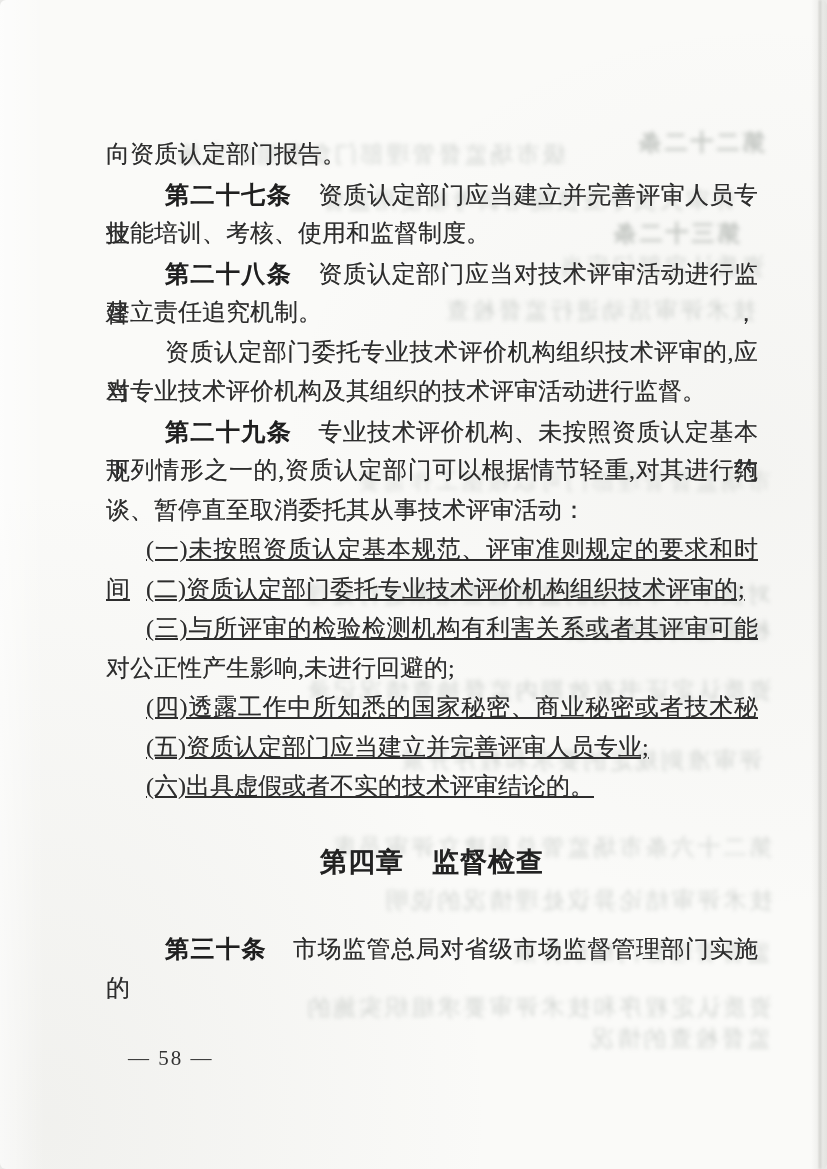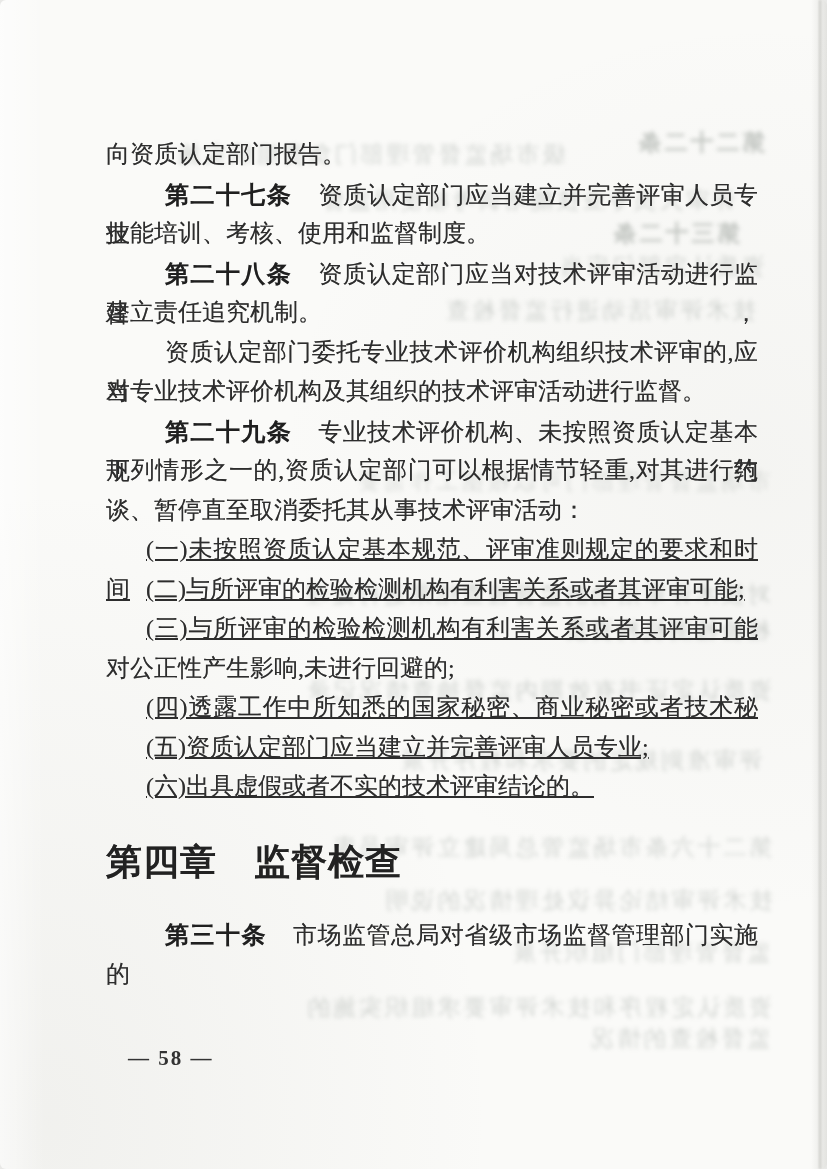--- a/index.html
+++ b/index.html
@@ -68,28 +68,29 @@
   .line.fill { white-space: normal; text-align: justify; text-align-last: justify; }
   .line.indent-article { text-indent: 59px; }
   .line.indent-item { text-indent: 40px; text-decoration: underline; }
   .art {
     font-family: "Liberation Sans", "DejaVu Sans", sans-serif;
     font-weight: 700; color: #1f1f1f;
     margin-right: 26px; letter-spacing: 1px;
   }
   .chapter {
     margin: 34px 0 0 0; height: 42px; line-height: 42px;
-    font-size: 36px; font-weight: 700; color: #222;
+    text-align: center;
+    font-size: 27px; font-weight: 700; color: #222;
     font-family: "Liberation Sans", "DejaVu Sans", sans-serif;
     letter-spacing: 1px;
   }
-  #lines-b { margin-top: 32px; }
+  #lines-b { margin-top: 46px; }
   .page-number {
     position: absolute; left: 128px; top: 1046px;
-    font-size: 21px; color: #333; letter-spacing: 2px; font-weight: bold;
+    font-size: 21px; color: #333; letter-spacing: 2px;
   }
 </style>
 </head>
 <body>
 
 <div class="page">
 
   <div>
     <div class="bleed bold b1">第二十二条</div>
     <div class="bleed b2">级市场监督管理部门负责组织实施</div>
@@ -115,21 +116,21 @@
         <div class="line indent-article fill"><span class="art">第二十七条</span><span class="txt">资质认定部门应当建立并完善评审人员专业</span></div>
         <div class="line"><span class="txt">技能培训、考核、使用和监督制度。</span></div>
         <div class="line indent-article fill"><span class="art">第二十八条</span><span class="txt">资质认定部门应当对技术评审活动进行监督，</span></div>
         <div class="line"><span class="txt">建立责任追究机制。</span></div>
         <div class="line indent-article fill"><span class="txt">资质认定部门委托专业技术评价机构组织技术评审的,应当</span></div>
         <div class="line"><span class="txt">对专业技术评价机构及其组织的技术评审活动进行监督。</span></div>
         <div class="line indent-article fill"><span class="art">第二十九条</span><span class="txt">专业技术评价机构、未按照资质认定基本规范</span></div>
         <div class="line fill"><span class="txt">下列情形之一的,资质认定部门可以根据情节轻重,对其进行约</span></div>
         <div class="line"><span class="txt">谈、暂停直至取消委托其从事技术评审活动：</span></div>
         <div class="line indent-item fill"><span class="txt">(一)未按照资质认定基本规范、评审准则规定的要求和时间</span></div>
-        <div class="line indent-item"><span class="txt">(二)与所评审的检验检测机构有利害关系或者其评审可能;</span></div>
+        <div class="line indent-item"><span class="txt">(二)资质认定部门委托专业技术评价机构组织技术评审的;</span></div>
         <div class="line indent-item fill"><span class="txt">(三)与所评审的检验检测机构有利害关系或者其评审可能</span></div>
         <div class="line"><span class="txt">对公正性产生影响,未进行回避的;</span></div>
         <div class="line indent-item fill"><span class="txt">(四)透露工作中所知悉的国家秘密、商业秘密或者技术秘</span></div>
         <div class="line indent-item"><span class="txt">(五)资质认定部门应当建立并完善评审人员专业;</span></div>
         <div class="line indent-item"><span class="txt">(六)出具虚假或者不实的技术评审结论的。</span></div>
       </div>
     <h2 class="chapter">第四章　监督检查</h2>
     <div id="lines-b">
         <div class="line indent-article fill"><span class="art">第三十条</span><span class="txt">市场监管总局对省级市场监督管理部门实施的</span></div>
       </div>

